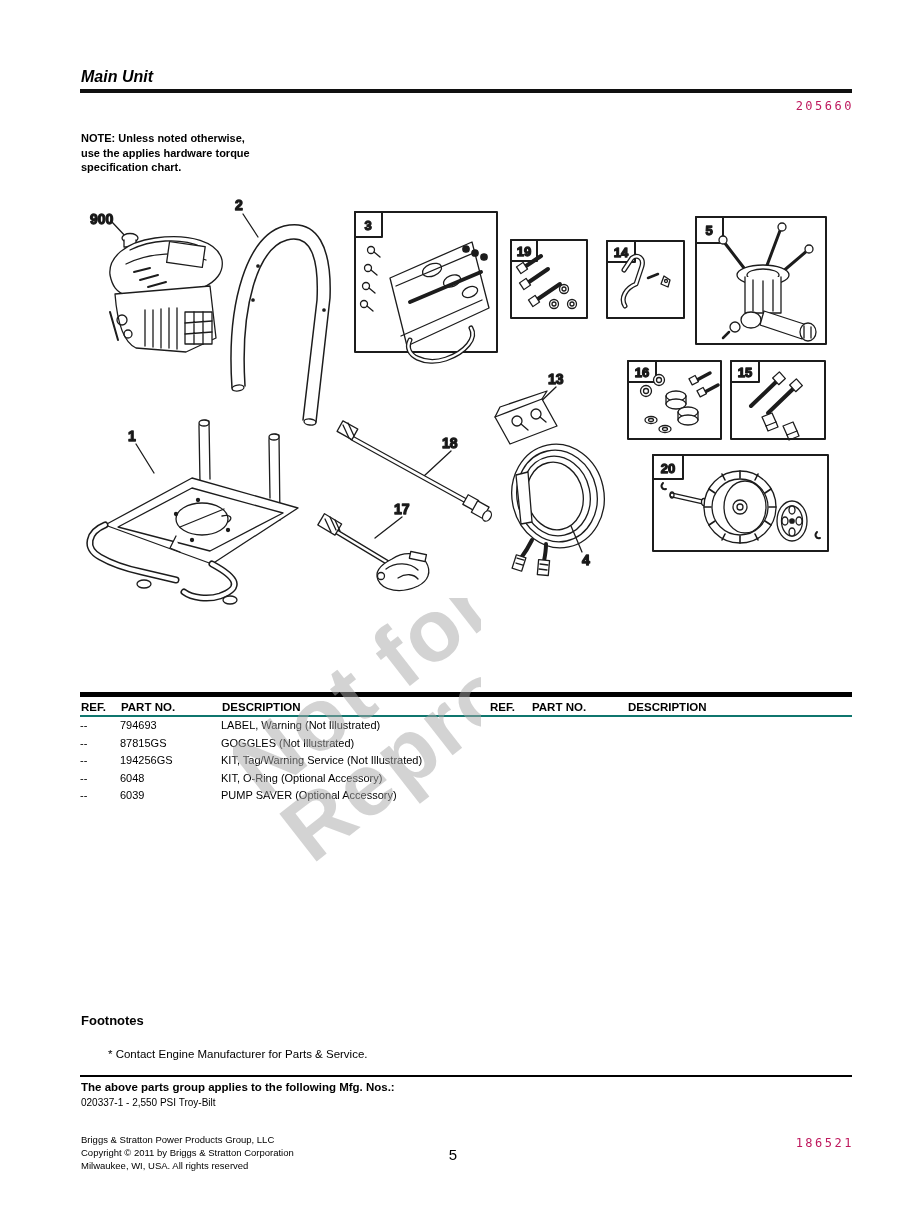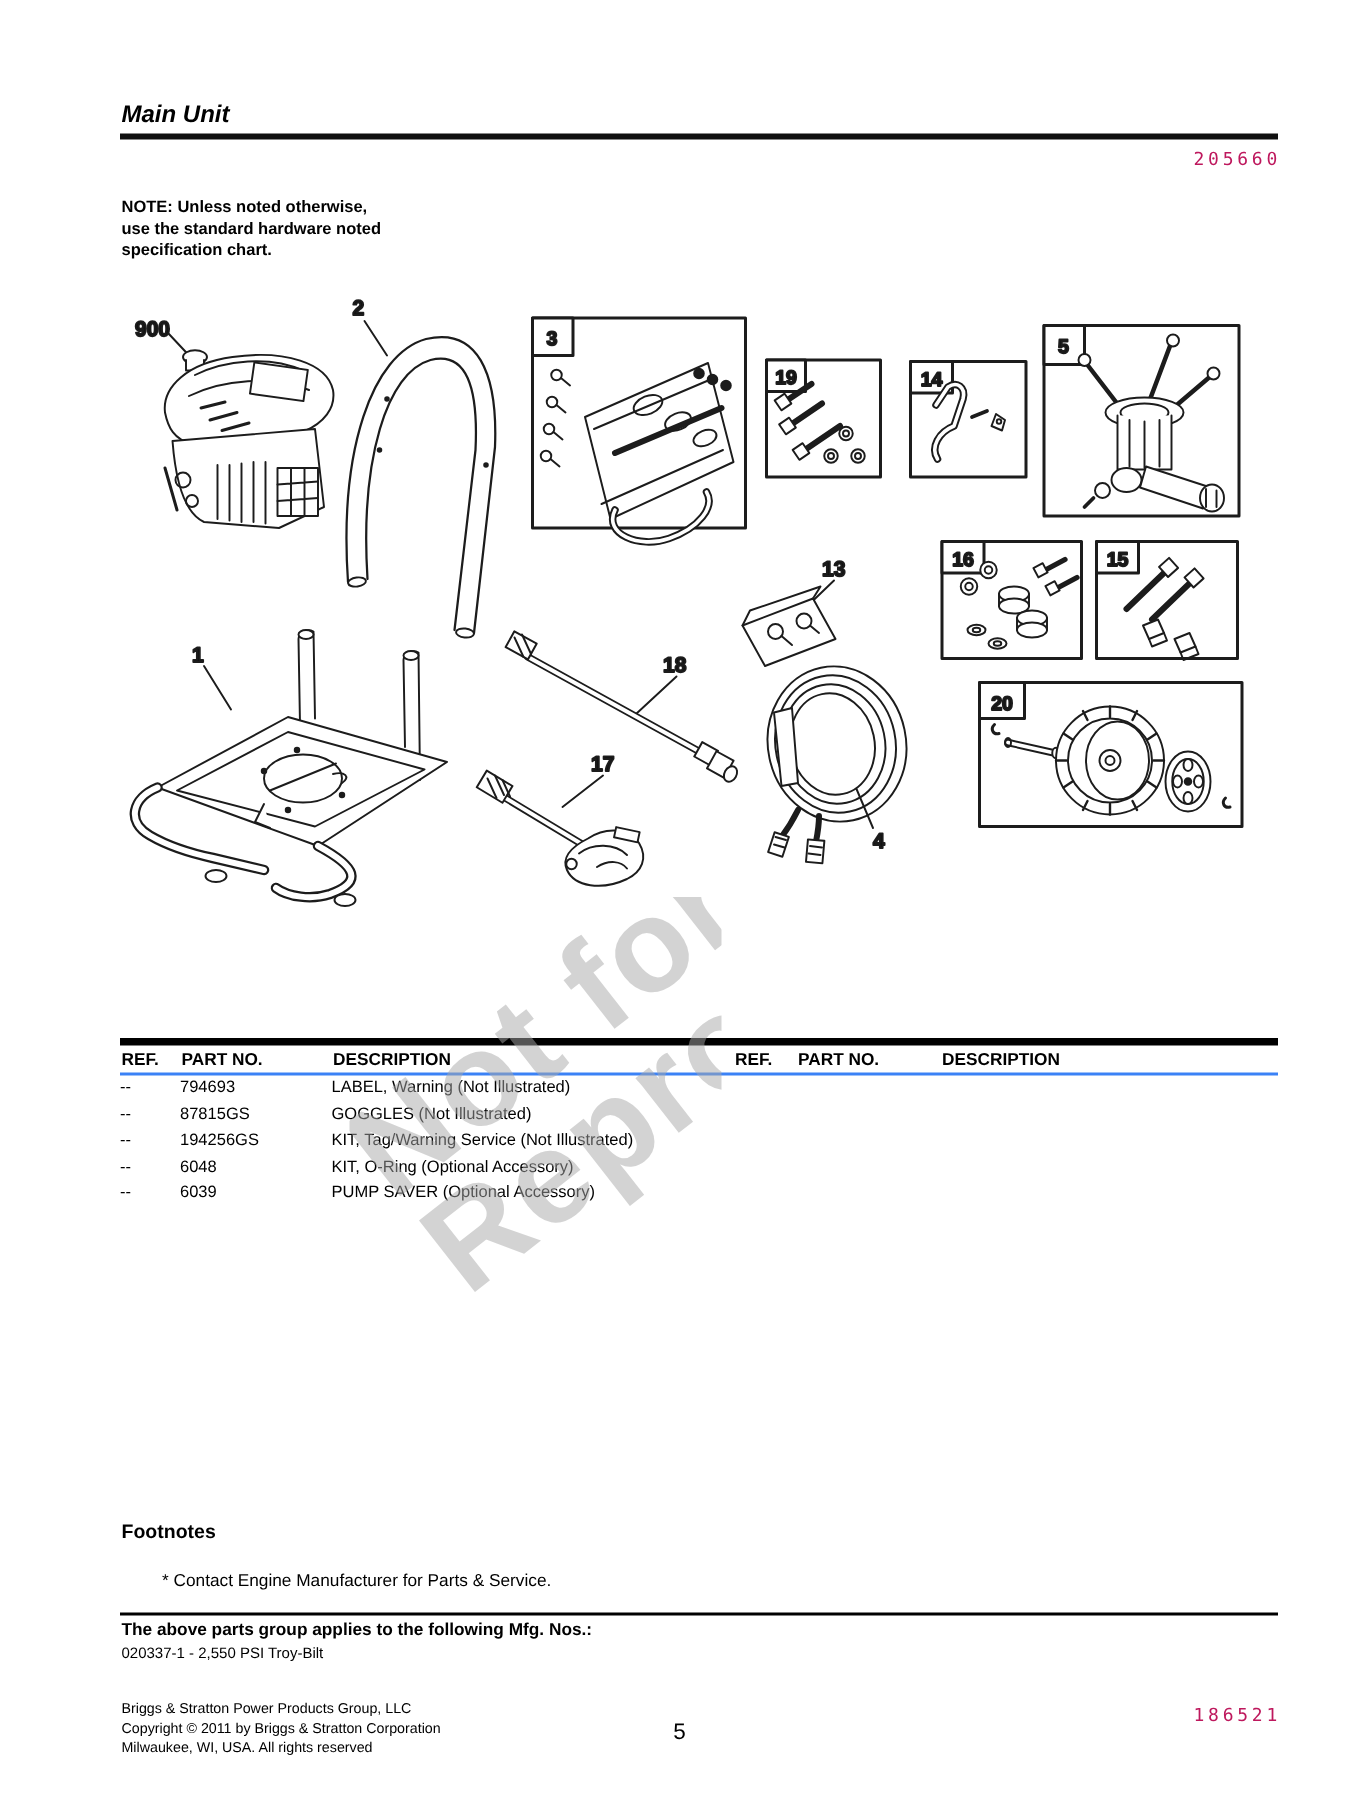--- a/index.html
+++ b/index.html
@@ -24,21 +24,21 @@
   .wm-clip{position:absolute;left:233px;top:598px;width:248px;height:272px;overflow:hidden;
            z-index:3;pointer-events:none;}
   .wm{position:absolute;left:-14px;top:148px;transform:rotate(-38deg);transform-origin:left top;
       font-size:88px;font-weight:bold;line-height:0.92;letter-spacing:2px;white-space:nowrap;
       color:rgba(168,168,168,0.5);}
 
   
   .parts-table{position:absolute;left:80px;top:692px;width:772px;z-index:2;}
   .tbl-toprule{height:5px;background:#000;}
   .tbl-grid{display:grid;grid-template-columns:40px 101px 268px 42px 96px 1fr;}
-  .tbl-head{font-size:11.5px;font-weight:bold;padding:4px 0 2px 1px;border-bottom:2px solid #3b82f6;}
+  .tbl-head{font-size:11.5px;font-weight:bold;padding:4px 0 2px 1px;border-bottom:2px solid #0f766e;}
   .tbl-row{font-size:11px;line-height:17.5px;}
   .tbl-row:first-of-type{margin-top:3px;}
 
   
   .footnotes{position:absolute;left:80px;top:1013px;width:772px;z-index:2;}
   .fn-heading{font-size:13px;font-weight:bold;margin:0 0 0 1px;}
   .fn-note{font-size:11.5px;margin:20px 0 0 28px;}
   .fn-rule{height:2px;background:#000;margin-top:15px;}
   .mfg-heading{font-size:11.5px;font-weight:bold;margin:4px 0 0 1px;}
   .mfg-item{font-size:10px;margin:4px 0 0 1px;}
@@ -50,21 +50,21 @@
 </style>
 </head>
 <body>
 
 <div class="page">
 
   <div class="page-title">Main Unit</div>
   <div class="title-rule"></div>
   <div class="note-block">
     <div>NOTE: Unless noted otherwise,</div>
-    <div>use the standard hardware noted</div>
+    <div>use the applies hardware torque</div>
     <div>specification chart.</div>
   </div>
   <div class="doc-num doc-num-top">205660</div>
 
   <svg class="diagram" width="772" height="440" viewBox="0 0 772 440" fill="none" stroke="#1c1c1c" stroke-width="1.3" stroke-linecap="round" stroke-linejoin="round">
 
     <g>
       <path d="M32,42 L62,74"></path>
       <path d="M163,34 L178,57"></path>
       <path d="M56,264 L74,293"></path>

